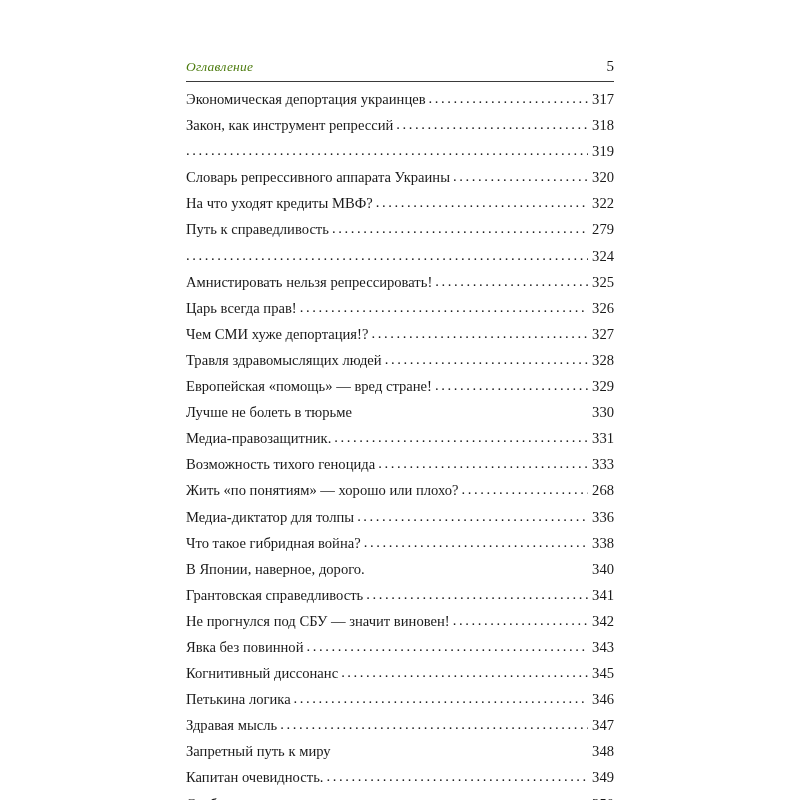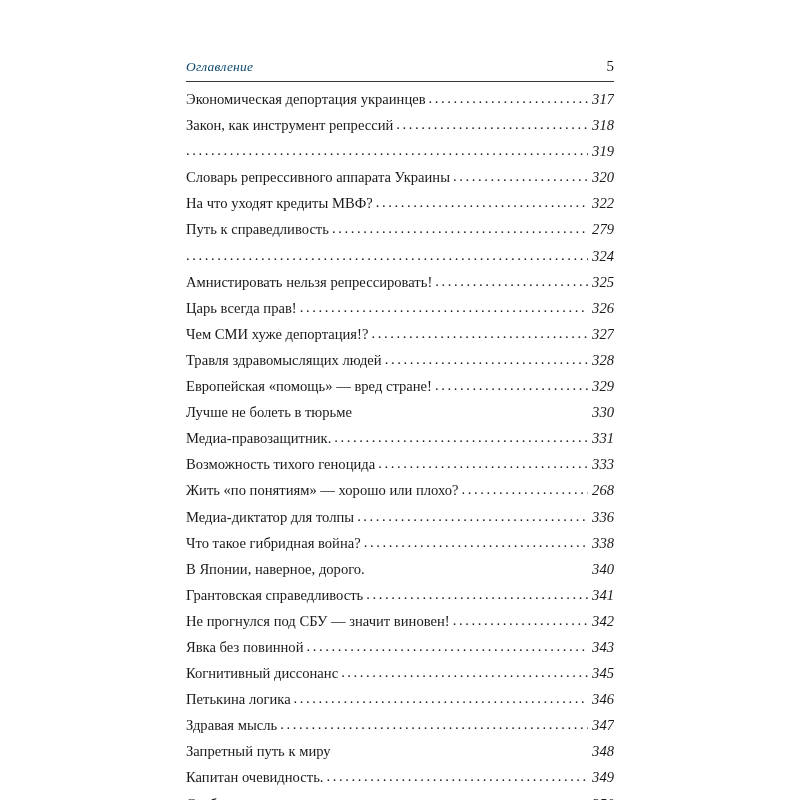--- a/index.html
+++ b/index.html
@@ -29,21 +29,21 @@
     display: flex;
     align-items: baseline;
     justify-content: space-between;
     border-bottom: 1px solid #3a3a3a;
     padding-bottom: 6px;
   }
   .header-title {
     font-family: "Liberation Serif", serif;
     font-style: italic;
     font-size: 13.5px;
-    color: #0c4a6e;
+    color: #4d7c0f;
     letter-spacing: 0.2px;
   }
   .header-page {
     font-family: "Liberation Serif", serif;
     font-size: 15px;
     color: #1a1a1a;
   }
   .toc {
     position: absolute;
     left: 186px;
@@ -75,21 +75,20 @@
     top: -1px;
   }
   .toc-dots.nodots {
     letter-spacing: 2.6px;
     color: transparent;
   }
   .toc-page {
     flex: 0 0 auto;
     text-align: right;
     padding-left: 2px;
-    font-style: italic;
   }
 </style>
 </head>
 <body>
 
 <div class="page">
 
   <div class="header">
     <span class="header-title">Оглавление</span>
     <span class="header-page">5</span>

